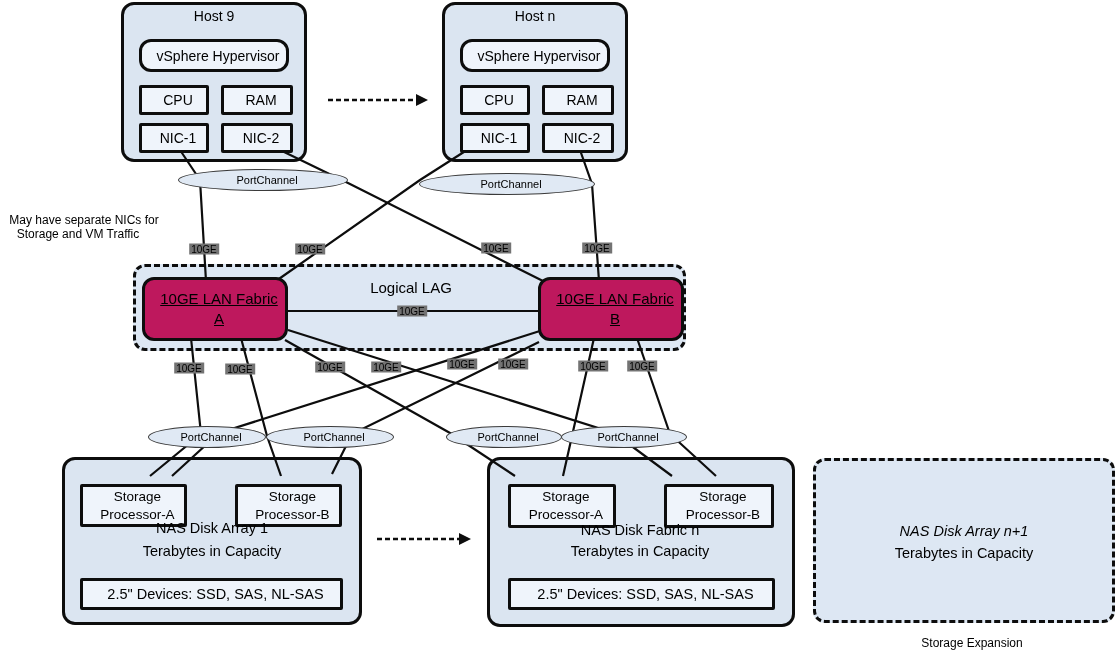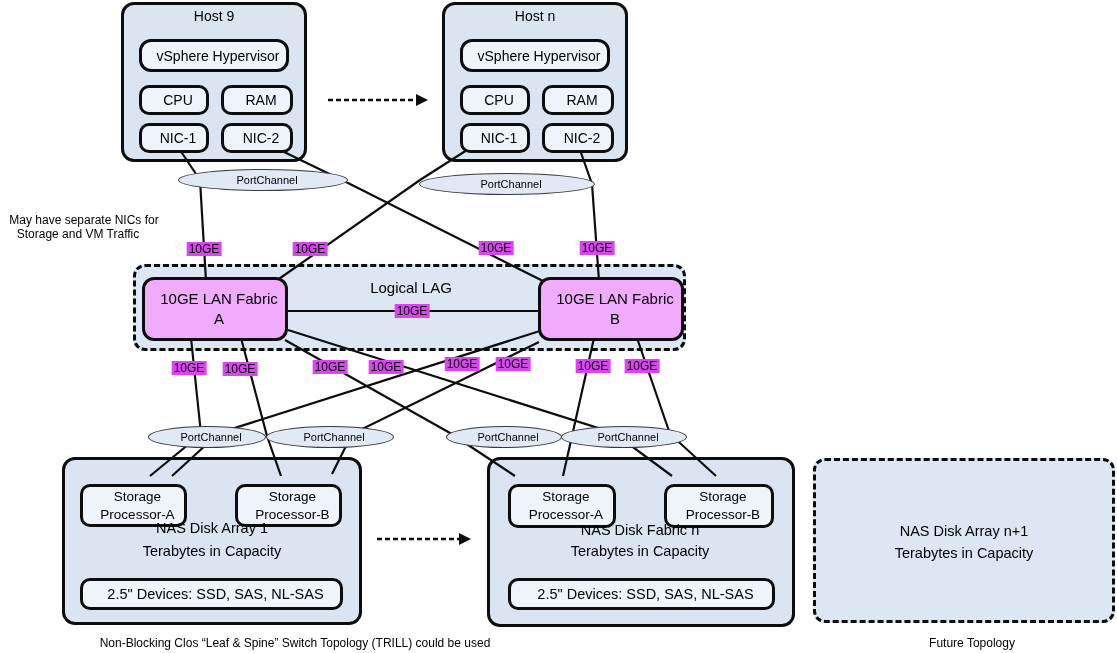--- a/index.html
+++ b/index.html
@@ -5,30 +5,30 @@
   html,body{margin:0;padding:0;background:#fff;}
   #canvas{position:relative;width:1117px;height:653px;background:#ffffff;overflow:hidden;
           font-family:"Liberation Sans",sans-serif;color:#000;}
   .abs{position:absolute;box-sizing:border-box;padding-left:8px;}
   
   .outer{background:#dbe5f1;border:3px solid #0d0d0d;border-radius:13px;z-index:1;}
   .dashedbox{background:#dde7f3;border:3px dashed #0d0d0d;border-radius:12px;z-index:1;}
   
   #links{position:absolute;left:0;top:0;z-index:2;pointer-events:none;}
   
-  .inner{background:#eff4fb;border:3px solid #0d0d0d;border-radius:10px;z-index:3;
+  .inner{background:#eff4fb;border:3px solid #0d0d0d;border-radius:2px;z-index:3;
          display:flex;align-items:center;justify-content:center;text-align:center;}
-  .fabric{background:#f0abfc;border:3px solid #0d0d0d;border-radius:12px;z-index:3;
+  .fabric{background:#be185d;border:3px solid #0d0d0d;border-radius:12px;z-index:3;
           display:flex;flex-direction:column;align-items:center;justify-content:center;
-          font-size:15px;line-height:20px;text-align:center;}
+          font-size:15px;line-height:20px;text-align:center;text-decoration:underline;}
   .ell{background:#e0e9f4;border:1.5px solid #3a3a3a;border-radius:50%;z-index:3;
        display:flex;align-items:center;justify-content:center;font-size:11px;}
   
   .cl{position:absolute;transform:translateX(-50%);white-space:nowrap;z-index:4;text-align:center;}
-  .speed{font-size:12px;background:#d946ef;padding:0 2px;transform:translate(-50%,-50%);}
+  .speed{font-size:10px;background:#737373;padding:0 2px;transform:translate(-50%,-50%);}
   .t14{font-size:14px;}
   .t15{font-size:15px;}
   .t12{font-size:12px;}
   .nas{font-size:14.5px;line-height:22px;}
   .sp{font-size:13.5px;line-height:18px;margin-top:12px;}
 </style>
 </head>
 <body>
 
 <div id="canvas">
@@ -169,21 +169,20 @@
   <div class="cl speed" style="left:386px;top:367px;">10GE</div>
   <div class="cl speed" style="left:462px;top:364px;">10GE</div>
   <div class="cl speed" style="left:513px;top:364px;">10GE</div>
   <div class="cl speed" style="left:593px;top:366px;">10GE</div>
   <div class="cl speed" style="left:642px;top:366px;">10GE</div>
 
   <div class="cl nas" style="left:212px;top:517px;">NAS Disk Array 1</div>
   <div class="cl nas" style="left:212px;top:540px;">Terabytes in Capacity</div>
   <div class="cl nas" style="left:640px;top:519px;">NAS Disk Fabric n</div>
   <div class="cl nas" style="left:640px;top:540px;">Terabytes in Capacity</div>
-  <div class="cl nas" style="left:964px;top:520px;">NAS Disk Array n+1</div>
+  <div class="cl nas" style="left:964px;top:520px;font-style:italic;">NAS Disk Array n+1</div>
   <div class="cl nas" style="left:964px;top:542px;">Terabytes in Capacity</div>
 
   <div class="cl t12" style="left:84px;top:213px;">May have separate NICs for</div>
   <div class="cl t12" style="left:78px;top:227px;text-align:center;">Storage and VM Traffic</div>
-  <div class="cl t12" style="left:295px;top:636px;">Non-Blocking Clos “Leaf &amp; Spine” Switch Topology (TRILL) could be used</div>
-  <div class="cl t12" style="left:972px;top:636px;">Future Topology</div>
+  <div class="cl t12" style="left:972px;top:636px;">Storage Expansion</div>
 
 </div>
 
 </body></html>

